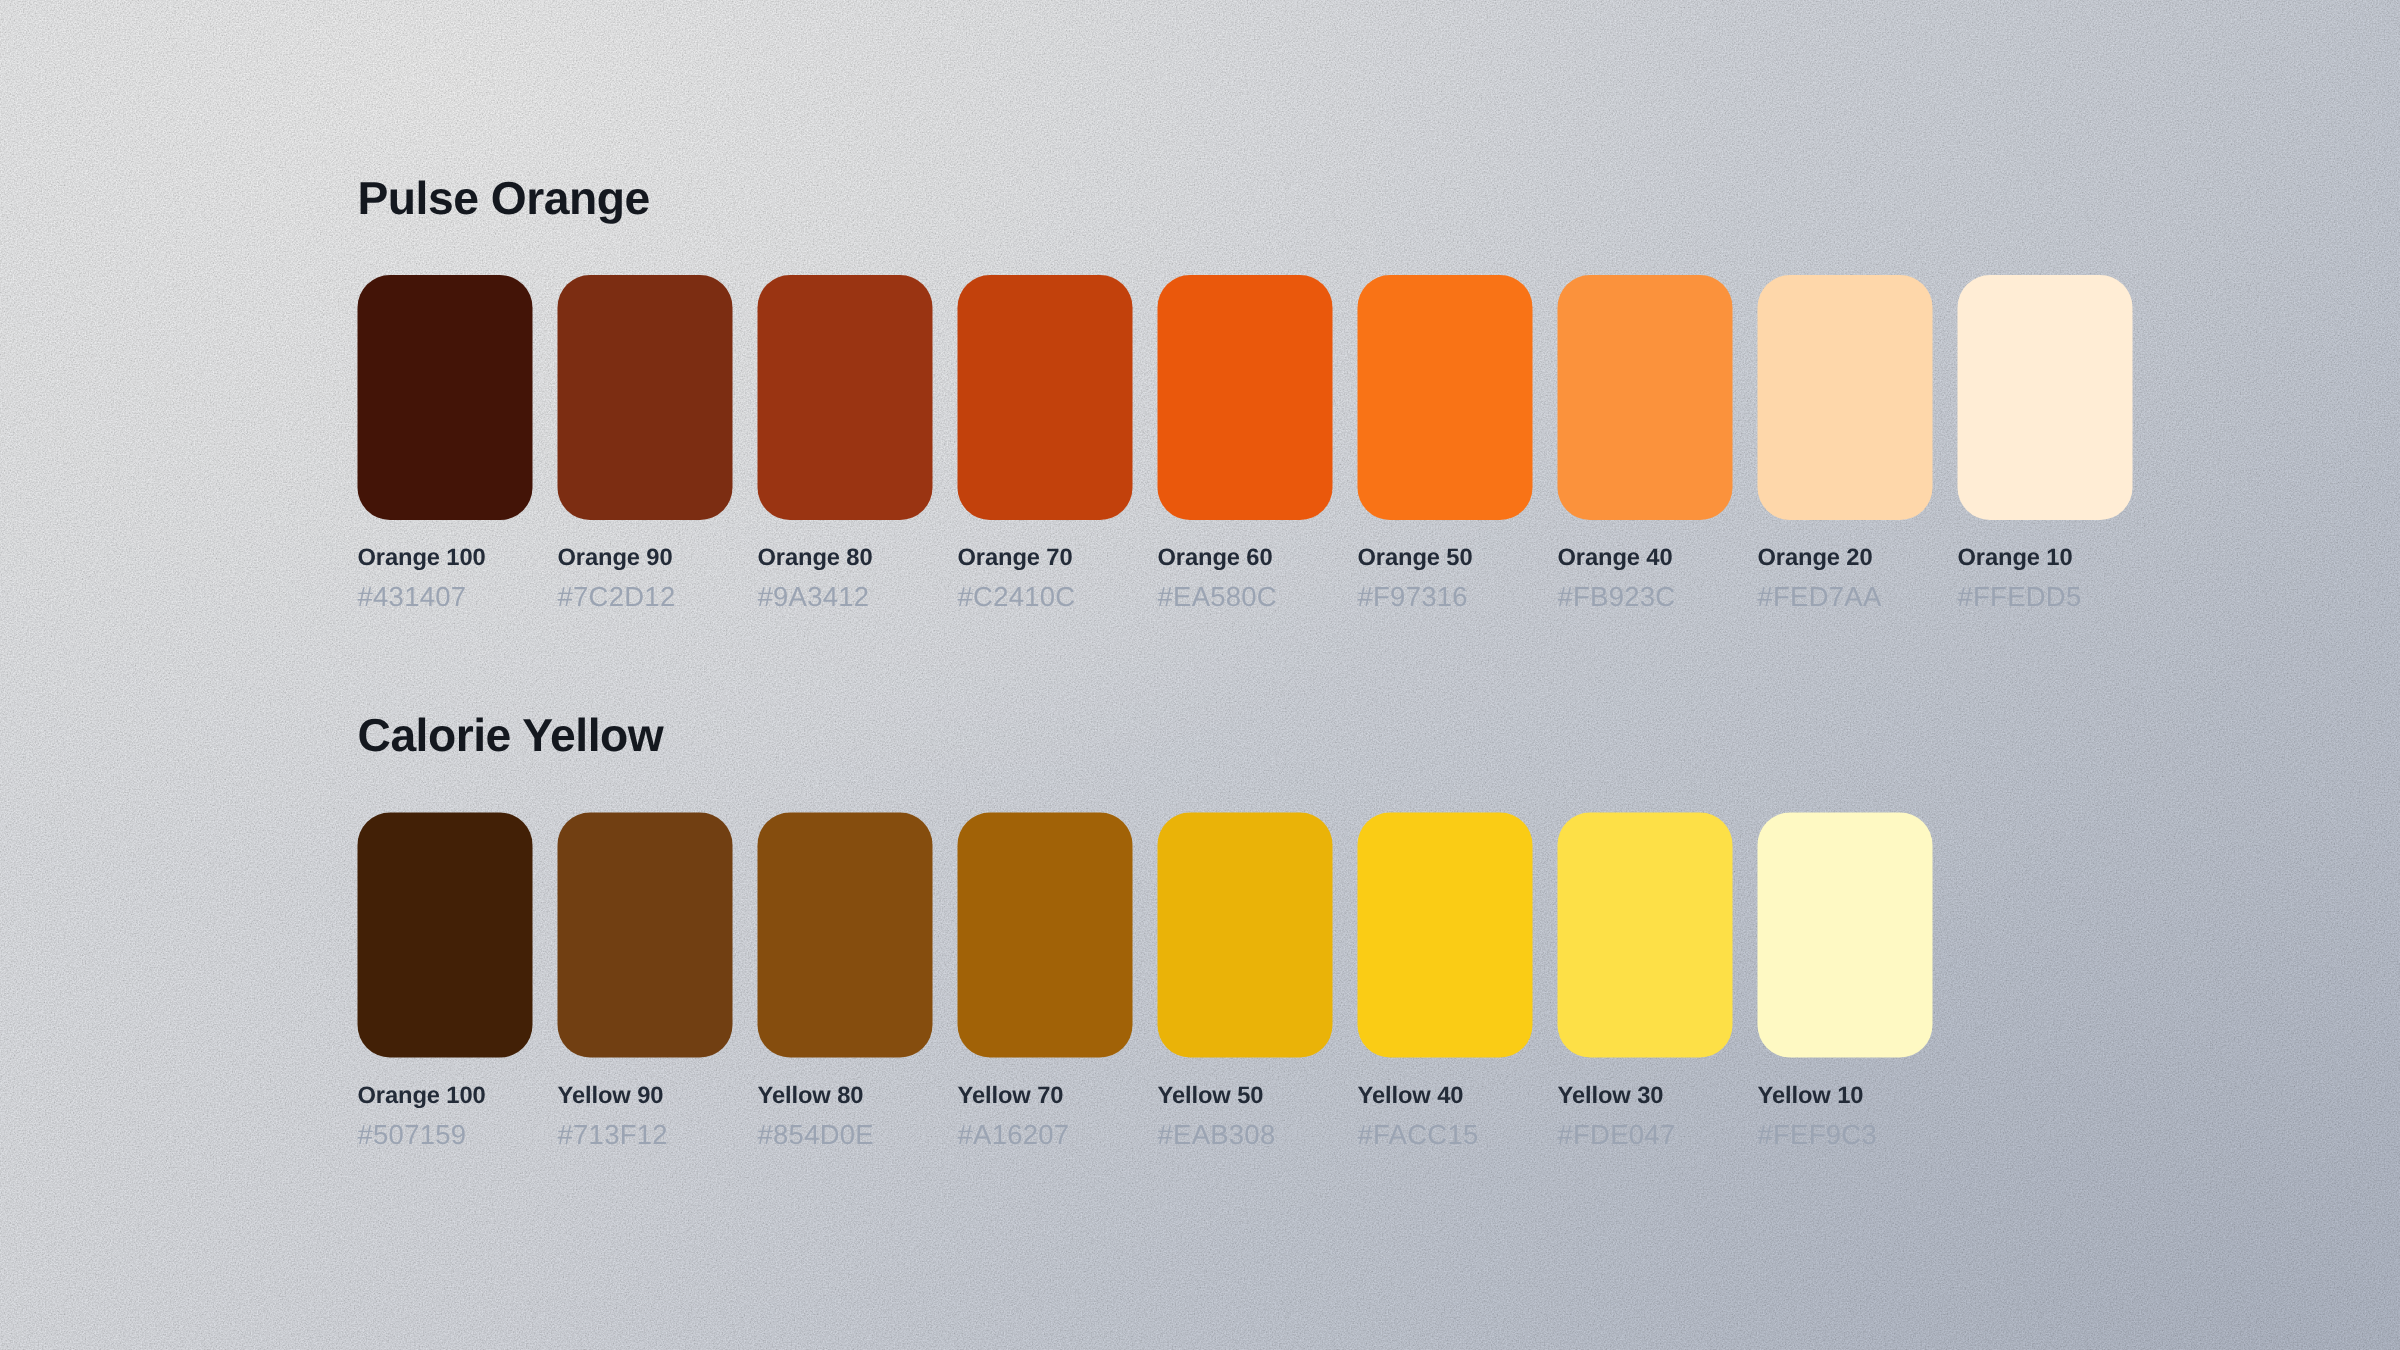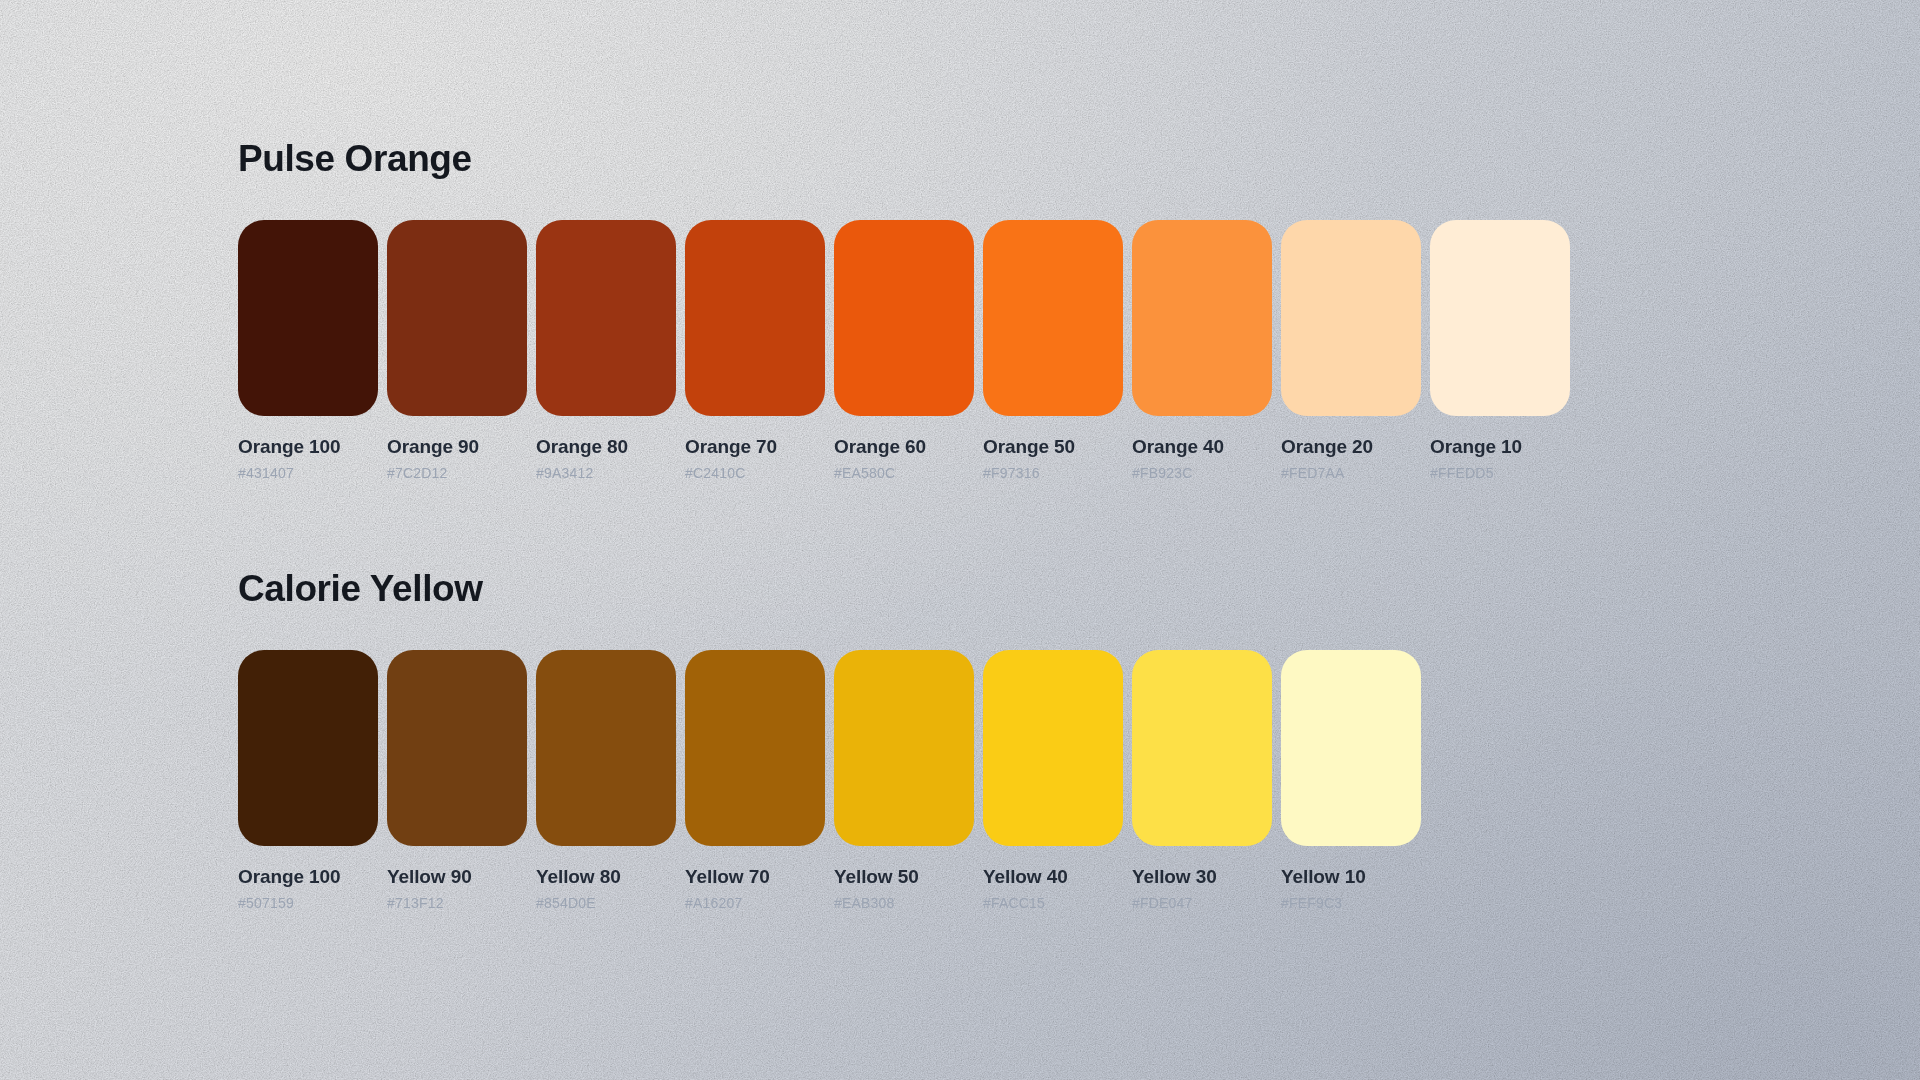--- a/index.html
+++ b/index.html
@@ -45,38 +45,39 @@
     opacity:0.5;
     pointer-events:none;
     mix-blend-mode:multiply;
   }
 
   
   #page {
     position:absolute;
     inset:0;
     padding:0 0 0 238px;
+    margin-left:48px;
   }
 
   .section { position:absolute; left:238px; }
   #section-orange { top:140px; }
   #section-yellow { top:570px; }
 
   .section-title {
     font-size:37px;
     font-weight:700;
     letter-spacing:-0.4px;
     color:#14181f;
     line-height:1;
     margin-bottom:0;
   }
 
   .swatch-row {
     display:flex;
-    gap:9px;
+    gap:20px;
     margin-top:43px;
   }
 
   .swatch-cell {
     width:140px;
     flex:0 0 140px;
   }
 
   .swatch-chip {
     width:140px;
@@ -89,21 +90,21 @@
     font-size:19px;
     font-weight:700;
     color:#232b38;
     letter-spacing:-0.1px;
     line-height:1.1;
     white-space:nowrap;
   }
 
   .swatch-hex {
     margin-top:8px;
-    font-size:14px;
+    font-size:22px;
     font-weight:400;
     color:#9ba4b3;
     letter-spacing:0.2px;
     line-height:1.1;
     white-space:nowrap;
   }
 </style>
 </head>
 <body>
 

